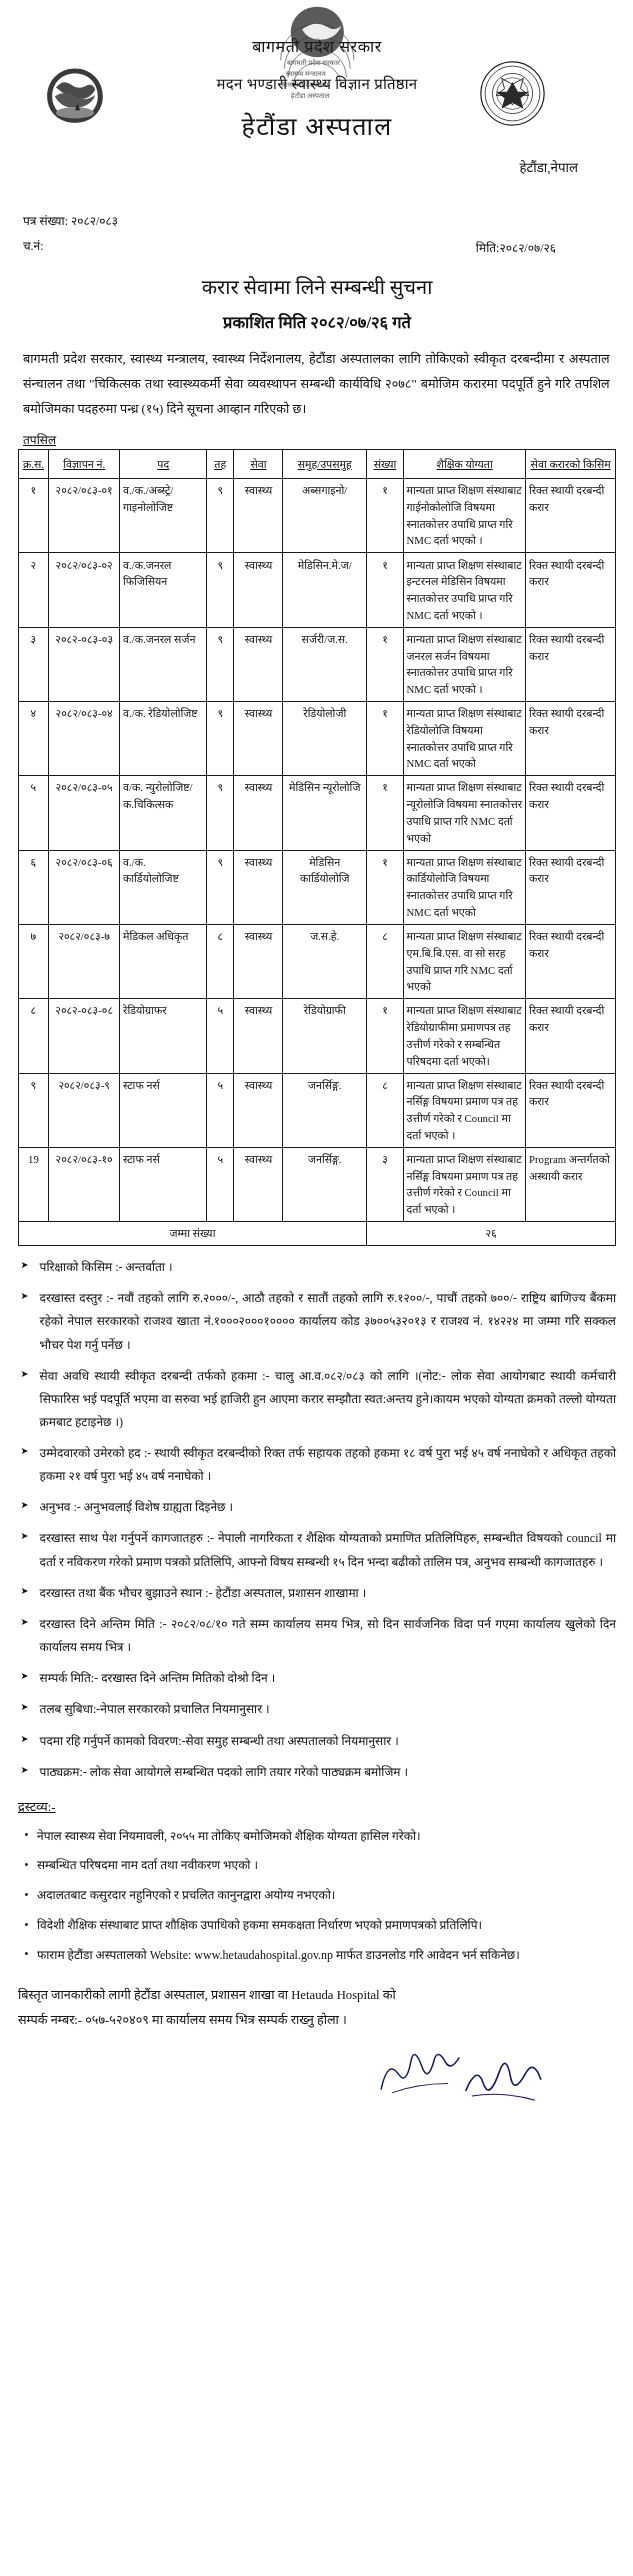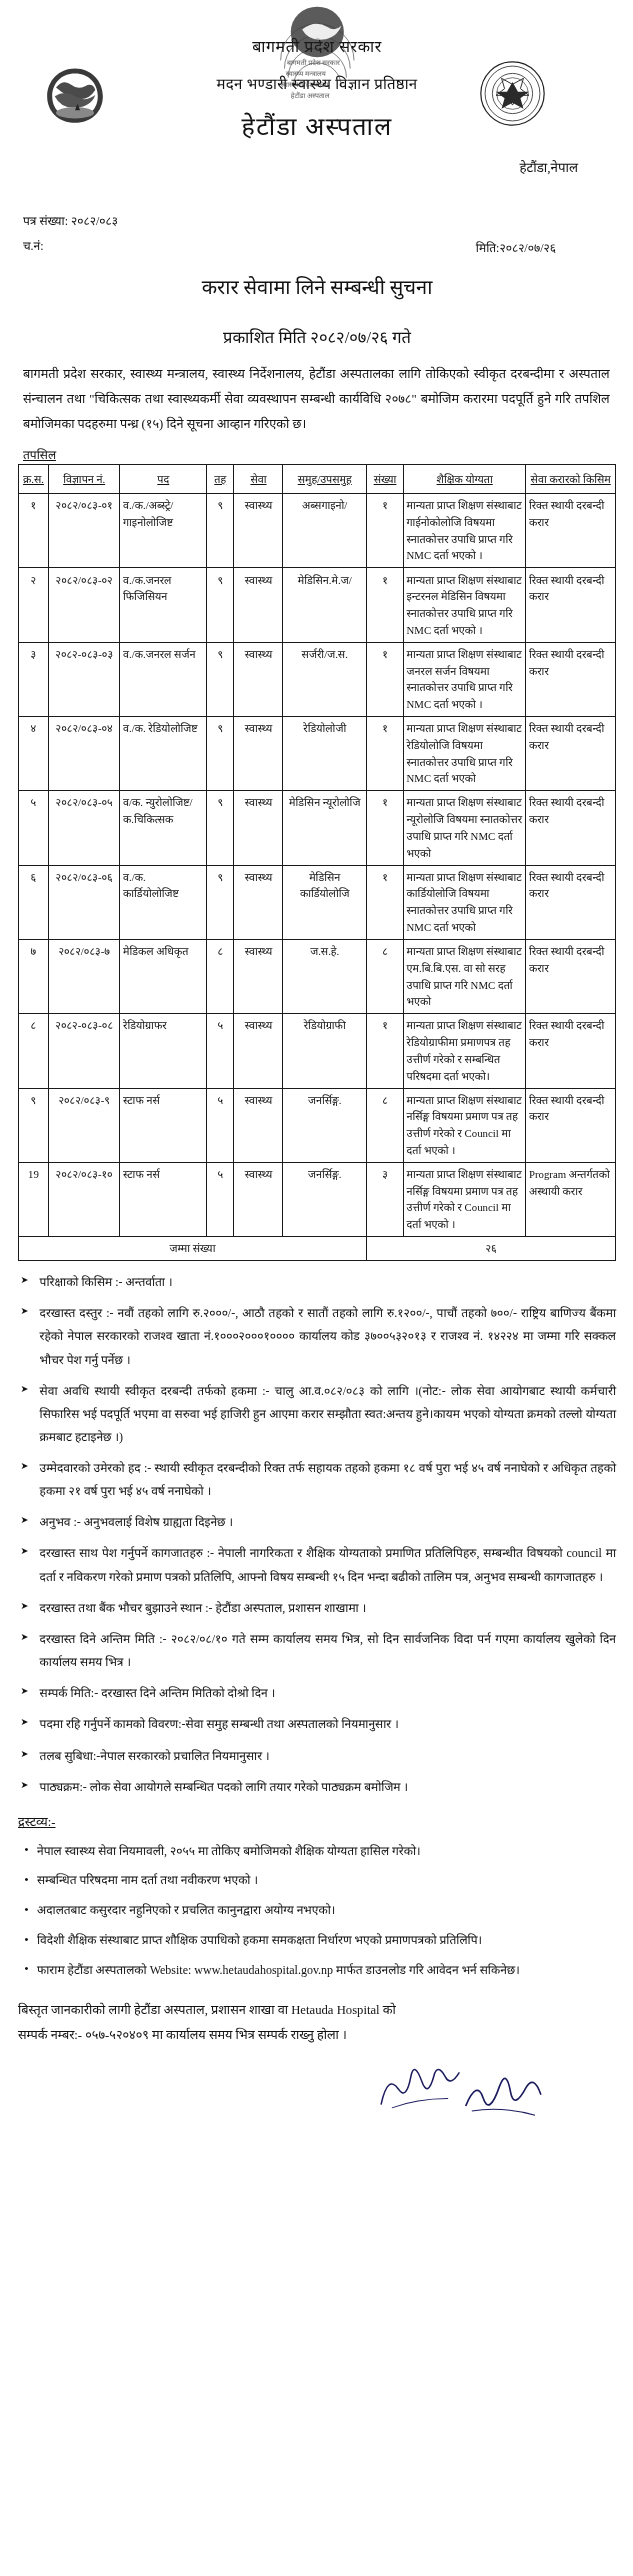--- a/index.html
+++ b/index.html
@@ -32,21 +32,21 @@
   .place-line { position:absolute; right:38px; top:158px; font-size:13.3px; }
 
   
   .meta { position:relative; height:58px; margin-top:2.5px; }
   .meta .l1 { position:absolute; left:5px; top:0px; font-size:12px; }
   .meta .l2 { position:absolute; left:5px; top:25px; font-size:12px; }
   .meta .r1 { position:absolute; right:60px; top:27px; font-size:12px; }
 
   
   .notice-title { text-align:center; font-size:20px; margin-top:3.8px; }
-  .notice-date  { text-align:center; font-size:16.5px; margin-top:25px; }
+  .notice-date  { text-align:center; font-size:16.5px; margin-top:10px;font-weight:bold; }
 
   .intro { margin:14px 6.3px 0 5px; font-size:12.7px; line-height:1.95; text-align:justify; }
   .tapasil { margin:9px 0 1.3px 5px; font-size:12px; text-decoration:underline; }
 
   
   table.vac { width:100%; border-collapse:collapse; table-layout:fixed;border-radius:13px; }
   table.vac th, table.vac td {
     border:1px solid #1a1a1a;
     font-size:10.8px; line-height:1.55;
     padding:3.2px 2.5px; vertical-align:top;
@@ -289,22 +289,22 @@
   <ul class="arrows" id="cond-list">
       <li>परिक्षाको किसिम :- अन्तर्वाता ।</li>
       <li>दरखास्त दस्तुर :- नवौं तहको लागि रु.२०००/-, आठौ तहको र सातौं तहको लागि रु.१२००/-, पाचौं तहको ७००/- राष्ट्रिय बाणिज्य बैंकमा रहेको नेपाल सरकारको राजश्व खाता नं.१०००२०००१०००० कार्यालय कोड ३७००५३२०१३ र राजश्व नं. १४२२४ मा जम्मा गरि सक्कल भौचर पेश गर्नु पर्नेछ ।</li>
       <li>सेवा अवधि स्थायी स्वीकृत दरबन्दी तर्फको हकमा :- चालु आ.व.०८२/०८३ को लागि ।(नोट:- लोक सेवा आयोगबाट स्थायी कर्मचारी सिफारिस भई पदपूर्ति भएमा वा सरुवा भई हाजिरी हुन आएमा करार सम्झौता स्वत:अन्तय हुने।कायम भएको योग्यता क्रमको तल्लो योग्यता क्रमबाट हटाइनेछ ।)</li>
       <li>उम्मेदवारको उमेरको हद :- स्थायी स्वीकृत दरबन्दीको रिक्त तर्फ सहायक तहको हकमा १८ वर्ष पुरा भई ४५ वर्ष ननाघेको र अधिकृत तहको हकमा २१ वर्ष पुरा भई ४५ वर्ष ननाघेको ।</li>
       <li>अनुभव :- अनुभवलाई विशेष ग्राह्यता दिइनेछ ।</li>
       <li>दरखास्त साथ पेश गर्नुपर्ने कागजातहरु :- नेपाली नागरिकता र शैक्षिक योग्यताको प्रमाणित प्रतिलिपिहरु, सम्बन्धीत विषयको council मा दर्ता र नविकरण गरेको प्रमाण पत्रको प्रतिलिपि, आफ्नो विषय सम्बन्धी १५ दिन भन्दा बढीको तालिम पत्र, अनुभव सम्बन्धी कागजातहरु ।</li>
       <li>दरखास्त तथा बैंक भौचर बुझाउने स्थान :- हेटौंडा अस्पताल, प्रशासन शाखामा ।</li>
       <li>दरखास्त दिने अन्तिम मिति :- २०८२/०८/१० गते सम्म कार्यालय समय भित्र, सो दिन सार्वजनिक विदा पर्न गएमा कार्यालय खुलेको दिन कार्यालय समय भित्र ।</li>
       <li>सम्पर्क मिति:- दरखास्त दिने अन्तिम मितिको दोश्रो दिन ।</li>
+      <li>तलब सुबिधा:-नेपाल सरकारको प्रचालित नियमानुसार ।</li>
       <li>पदमा रहि गर्नुपर्ने कामको विवरण:-सेवा समुह सम्बन्धी तथा अस्पतालको नियमानुसार ।</li>
-      <li>तलब सुबिधा:-नेपाल सरकारको प्रचालित नियमानुसार ।</li>
       <li>पाठ्यक्रम:- लोक सेवा आयोगले सम्बन्धित पदको लागि तयार गरेको पाठ्यक्रम बमोजिम ।</li>
     </ul>
 
   <div class="sub-head">द्रस्टव्य:-</div>
   <ul class="dots" id="note-list">
       <li>नेपाल स्वास्थ्य सेवा नियमावली, २०५५ मा तोकिए बमोजिमको शैक्षिक योग्यता हासिल गरेको।</li>
       <li>सम्बन्धित परिषदमा नाम दर्ता तथा नवीकरण भएको ।</li>
       <li>अदालतबाट कसुरदार नहुनिएको र प्रचलित कानुनद्वारा अयोग्य नभएको।</li>
       <li>विदेशी शैक्षिक संस्थाबाट प्राप्त शौक्षिक उपाधिको हकमा समकक्षता निर्धारण भएको प्रमाणपत्रको प्रतिलिपि।</li>
       <li>फाराम हेटौंडा अस्पतालको Website: www.hetaudahospital.gov.np मार्फत डाउनलोड गरि आवेदन भर्न सकिनेछ।</li>

